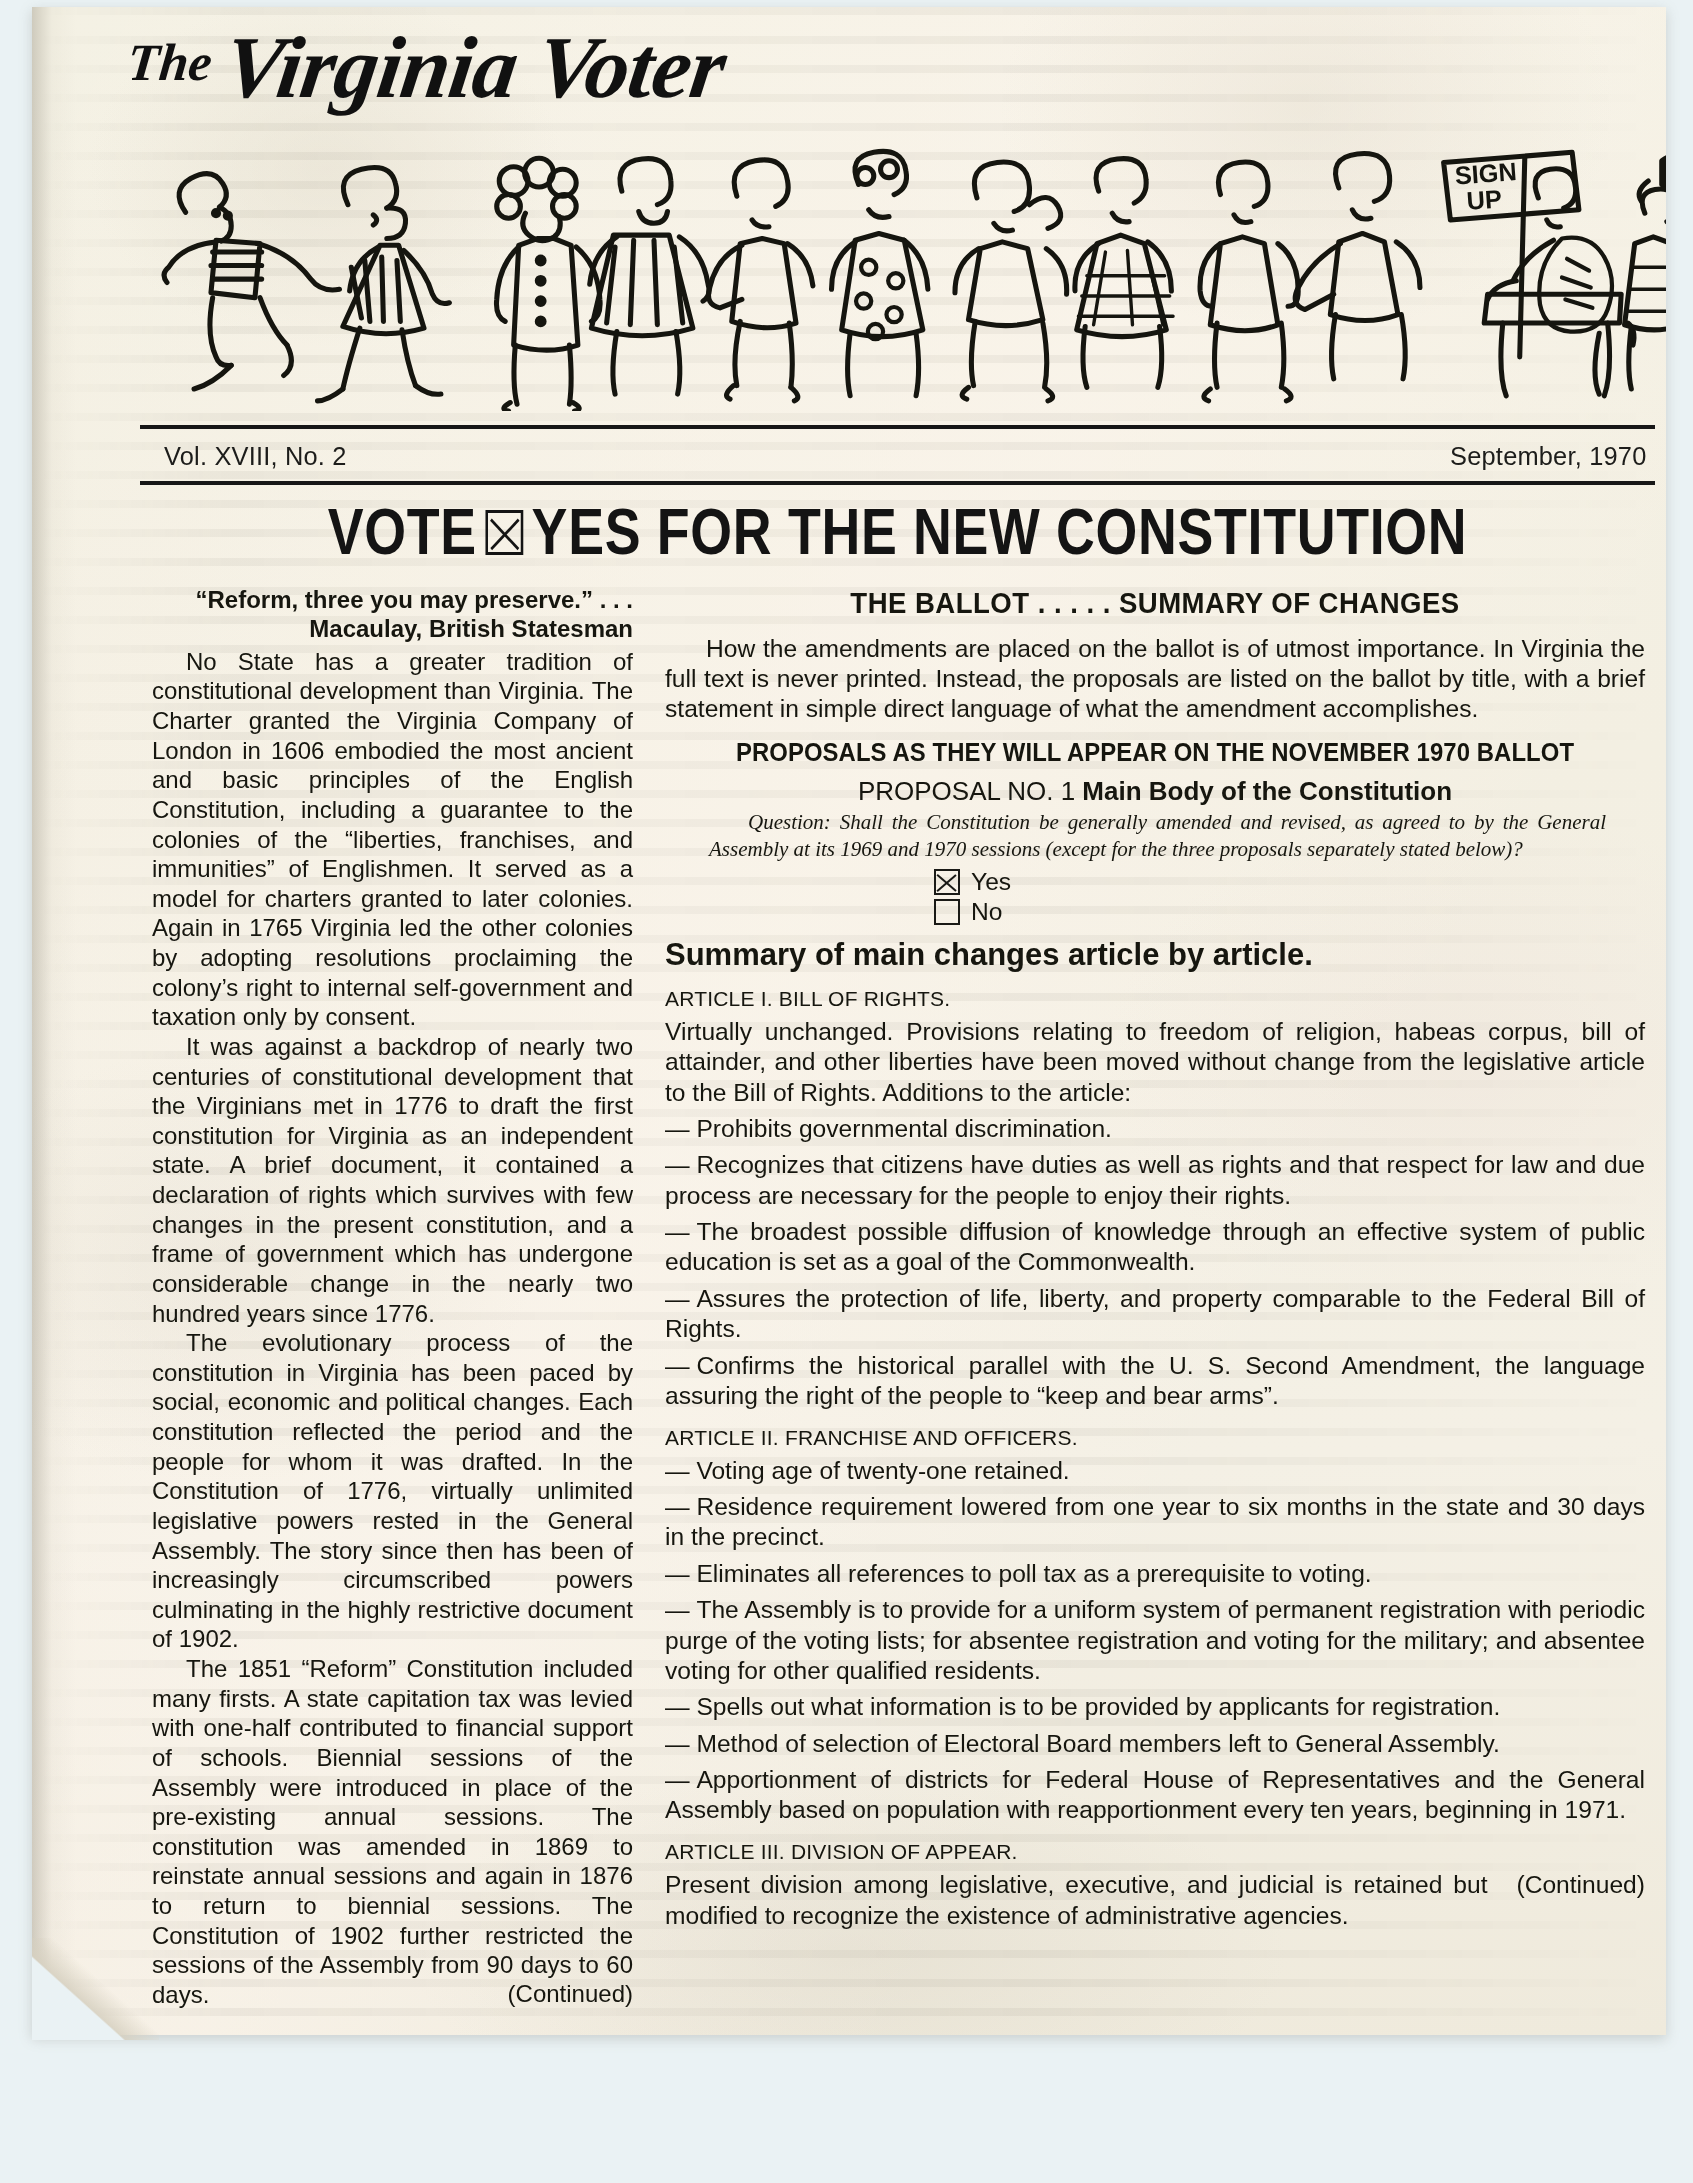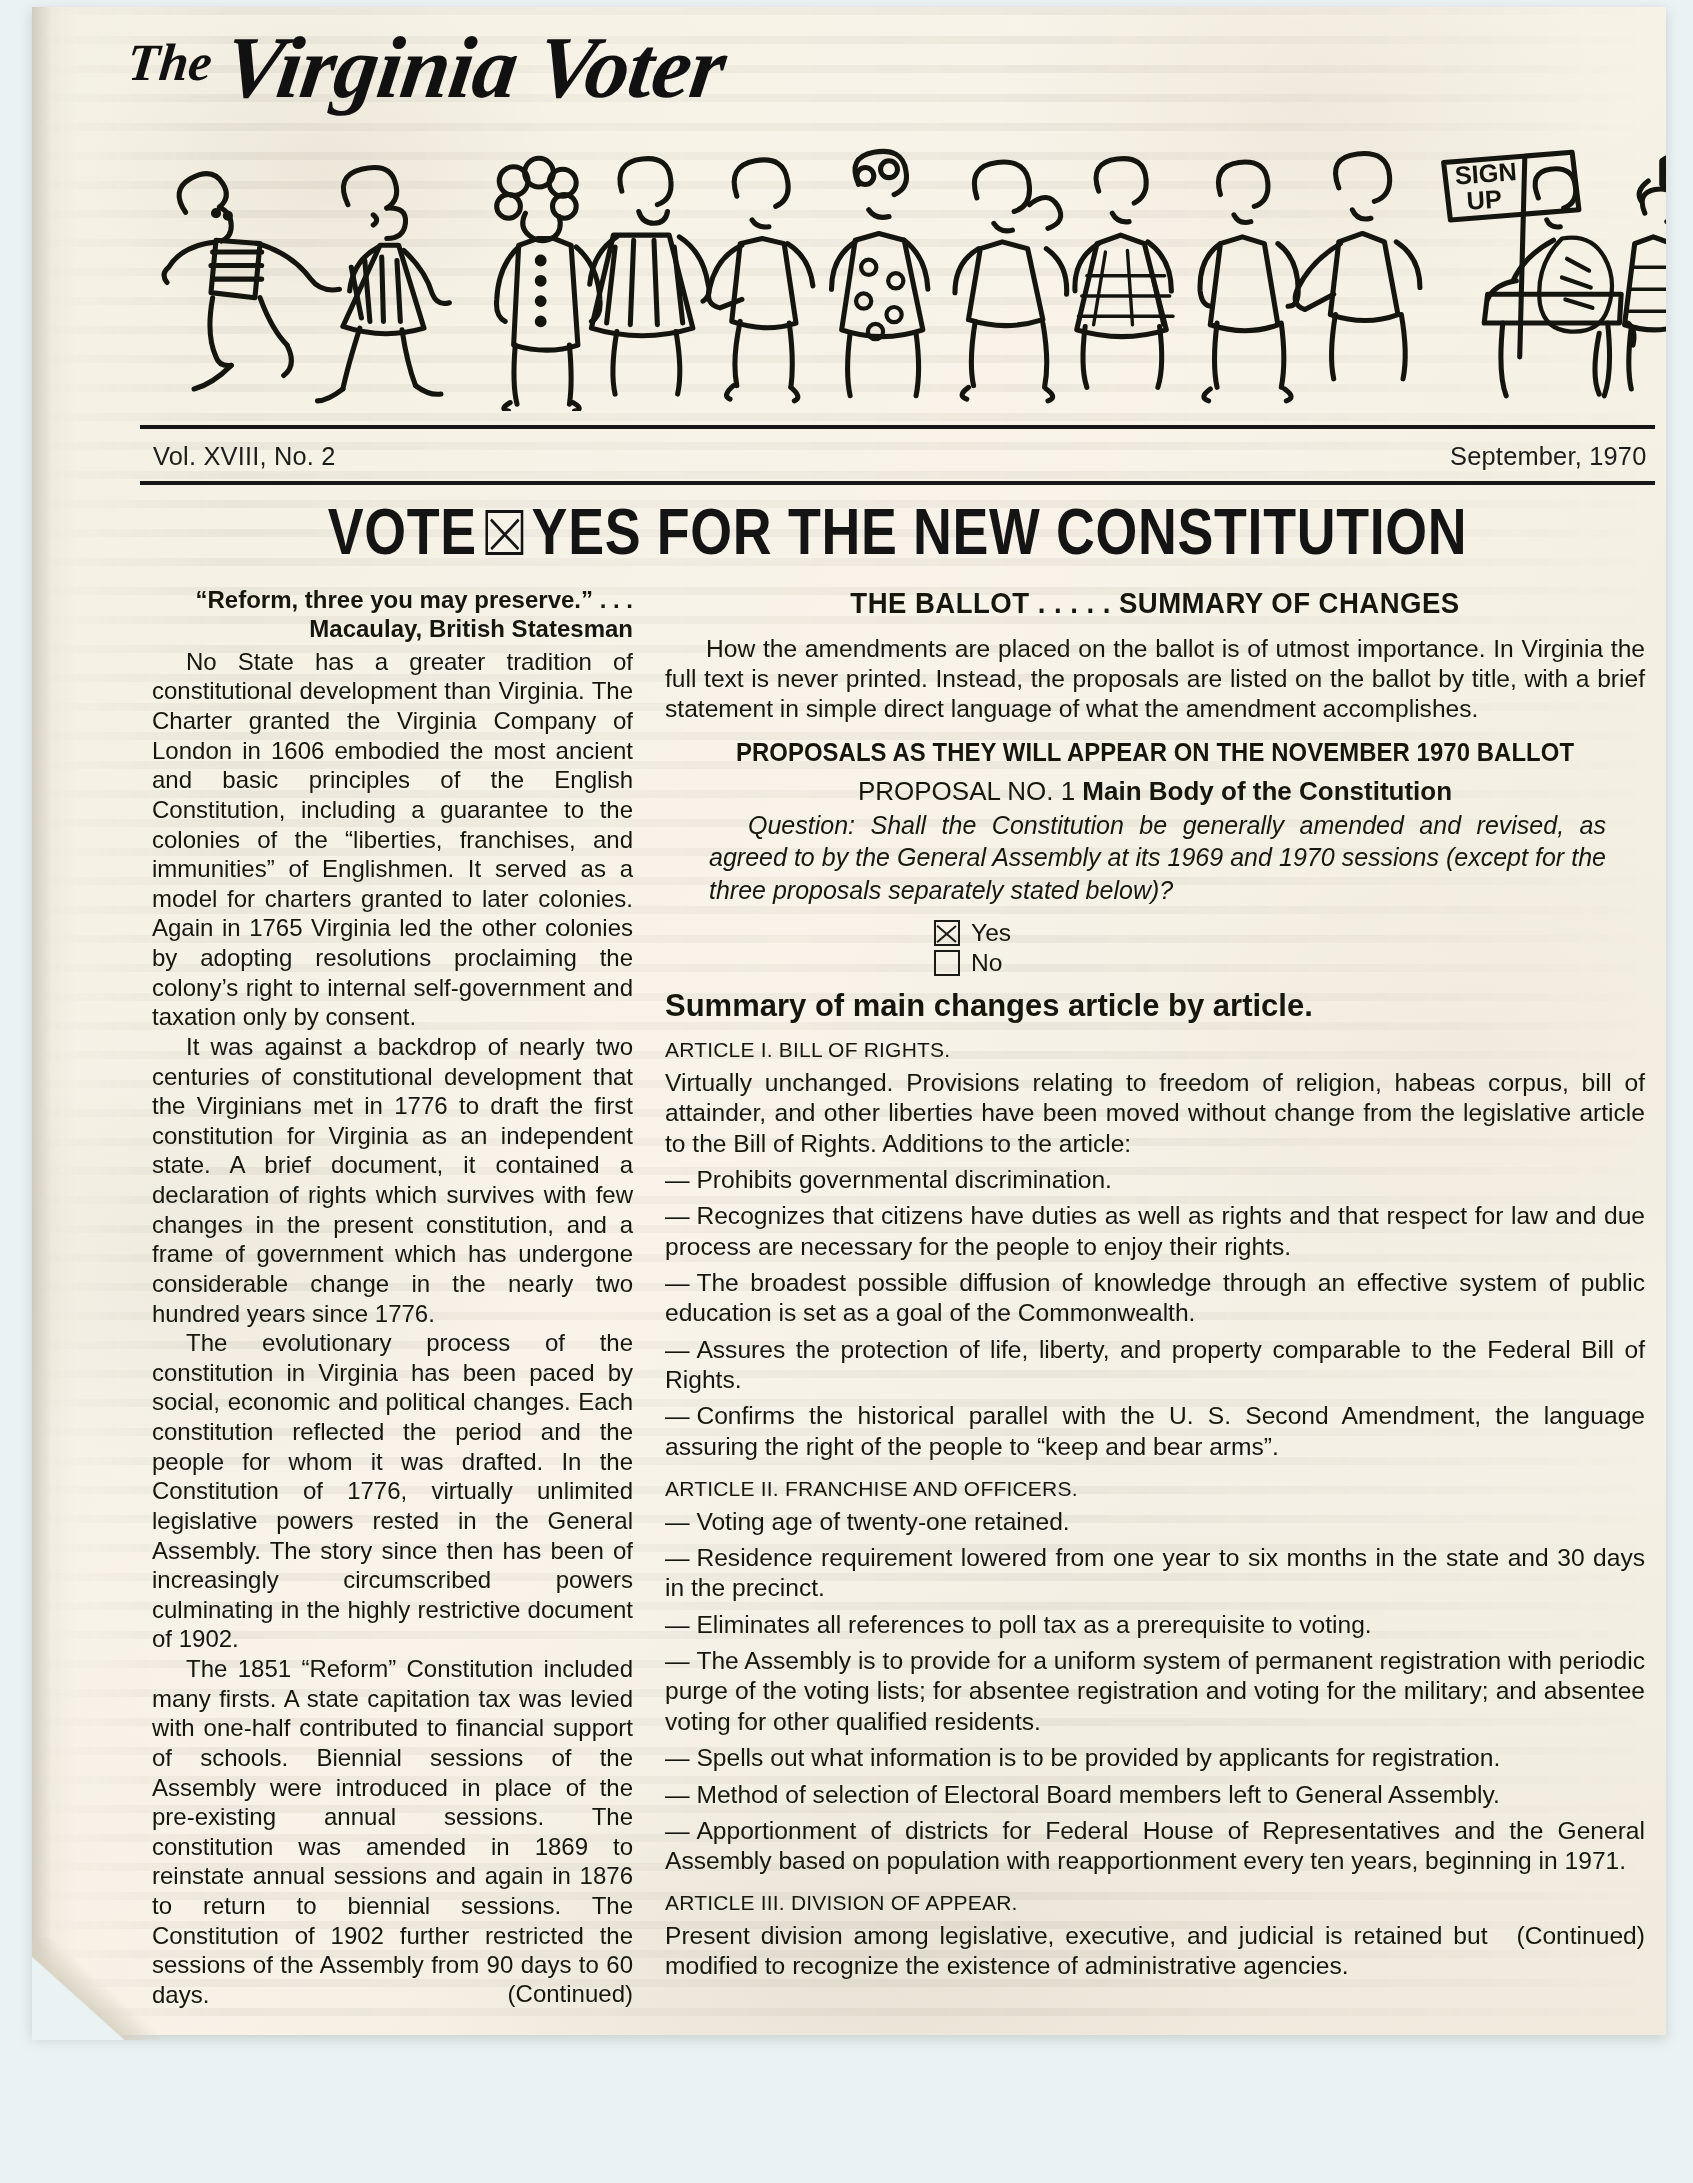--- a/index.html
+++ b/index.html
@@ -81,21 +81,21 @@
 
   
   #rule-top {
     position: absolute; left: 108px; top: 418px; width: 1515px; height: 4.2px;
     background: #171717;
   }
   #volline {
     position: absolute; left: 108px; top: 428px; width: 1515px; height: 44px;
     font-size: 25.4px; color: #1d1d1b;
   }
-  #volline .l { position: absolute; left: 13px; top: 6.8px; letter-spacing: 0.2px; }
+  #volline .l { position: absolute; left: 24px; top: 6.8px; letter-spacing: 0.2px; }
   #volline .r { position: absolute; right: 8.5px; top: 6.8px; letter-spacing: 0.2px; }
   #rule-bot {
     position: absolute; left: 108px; top: 474px; width: 1515px; height: 4.2px;
     background: #171717;
   }
 
   
   #headline {
     position: absolute; left: 108px; top: 493px; width: 1515px;
     text-align: center;
@@ -176,26 +176,26 @@
     transform-origin: center;
     margin-bottom: 6.8px;
   }
   .prop-line {
     text-align: center;
     font-size: 26px;
     margin-bottom: 1.7px;
   }
   .prop-line b { font-weight: 700; }
   .question {
-    font-family: Liberation Sans, sans-serif;
+    font-family: Liberation Serif, serif;
     font-style: italic;
-    font-size: 25px;
+    font-size: 21px;
     line-height: 1.30;
     text-align: justify;
-    margin: 0 0 14px 44px;
+    margin: 0 0 6px 44px;
     text-indent: 39px;
     width: 897px;
   }
   .choices { margin: 1.7px 0 10.2px 269px; }
   .choice {
     display: flex; align-items: center;
     font-size: 24.6px; line-height: 1.0;
     margin-bottom: 4.2px;
   }
   .cbox {

